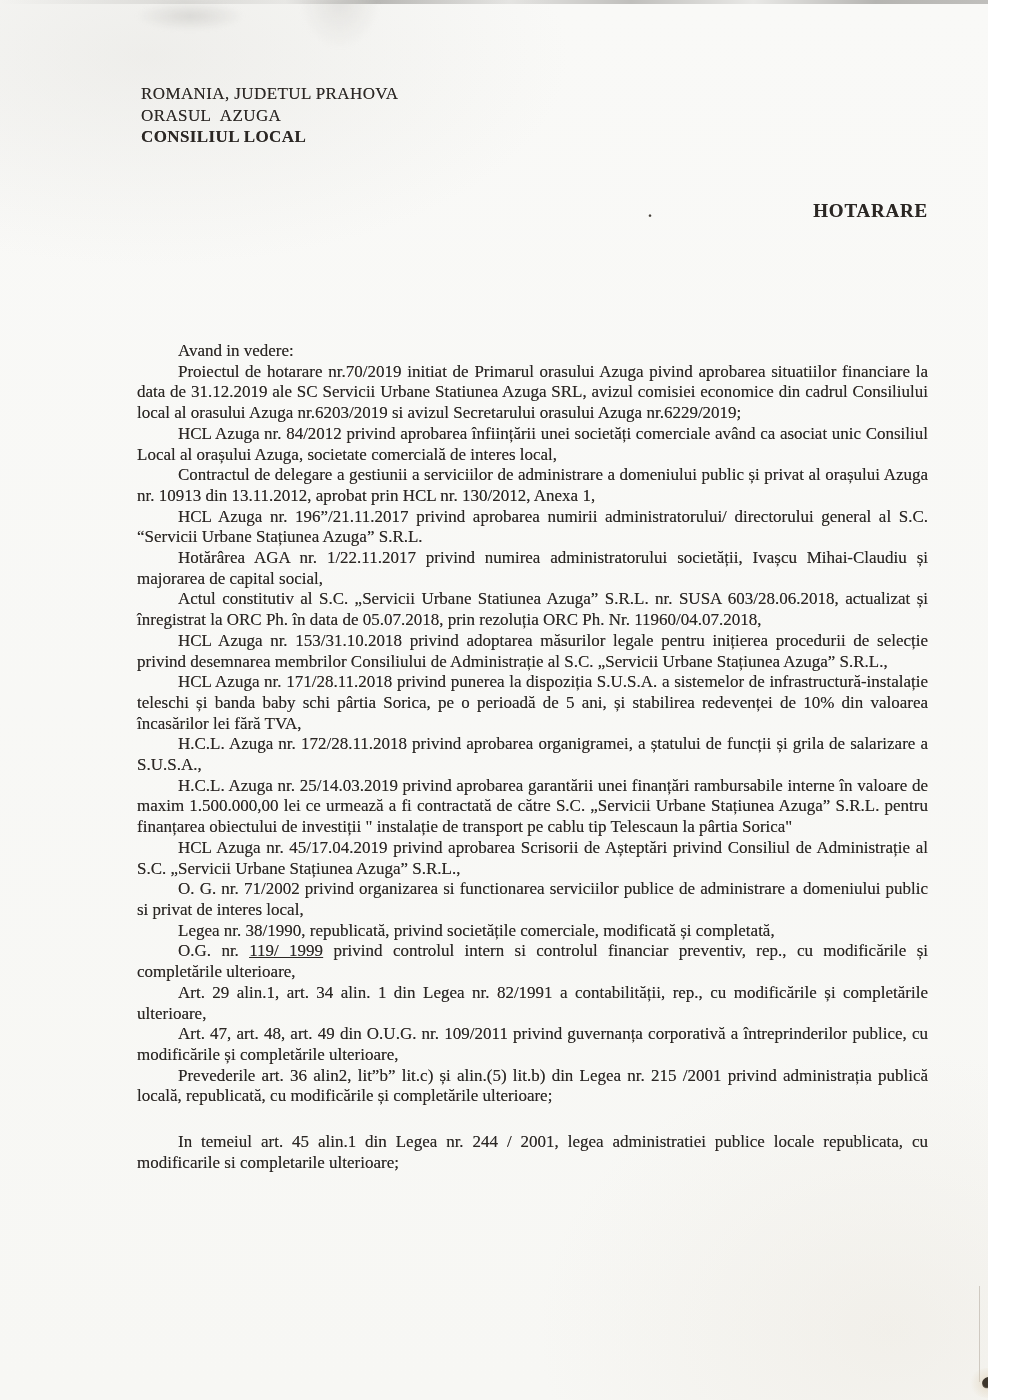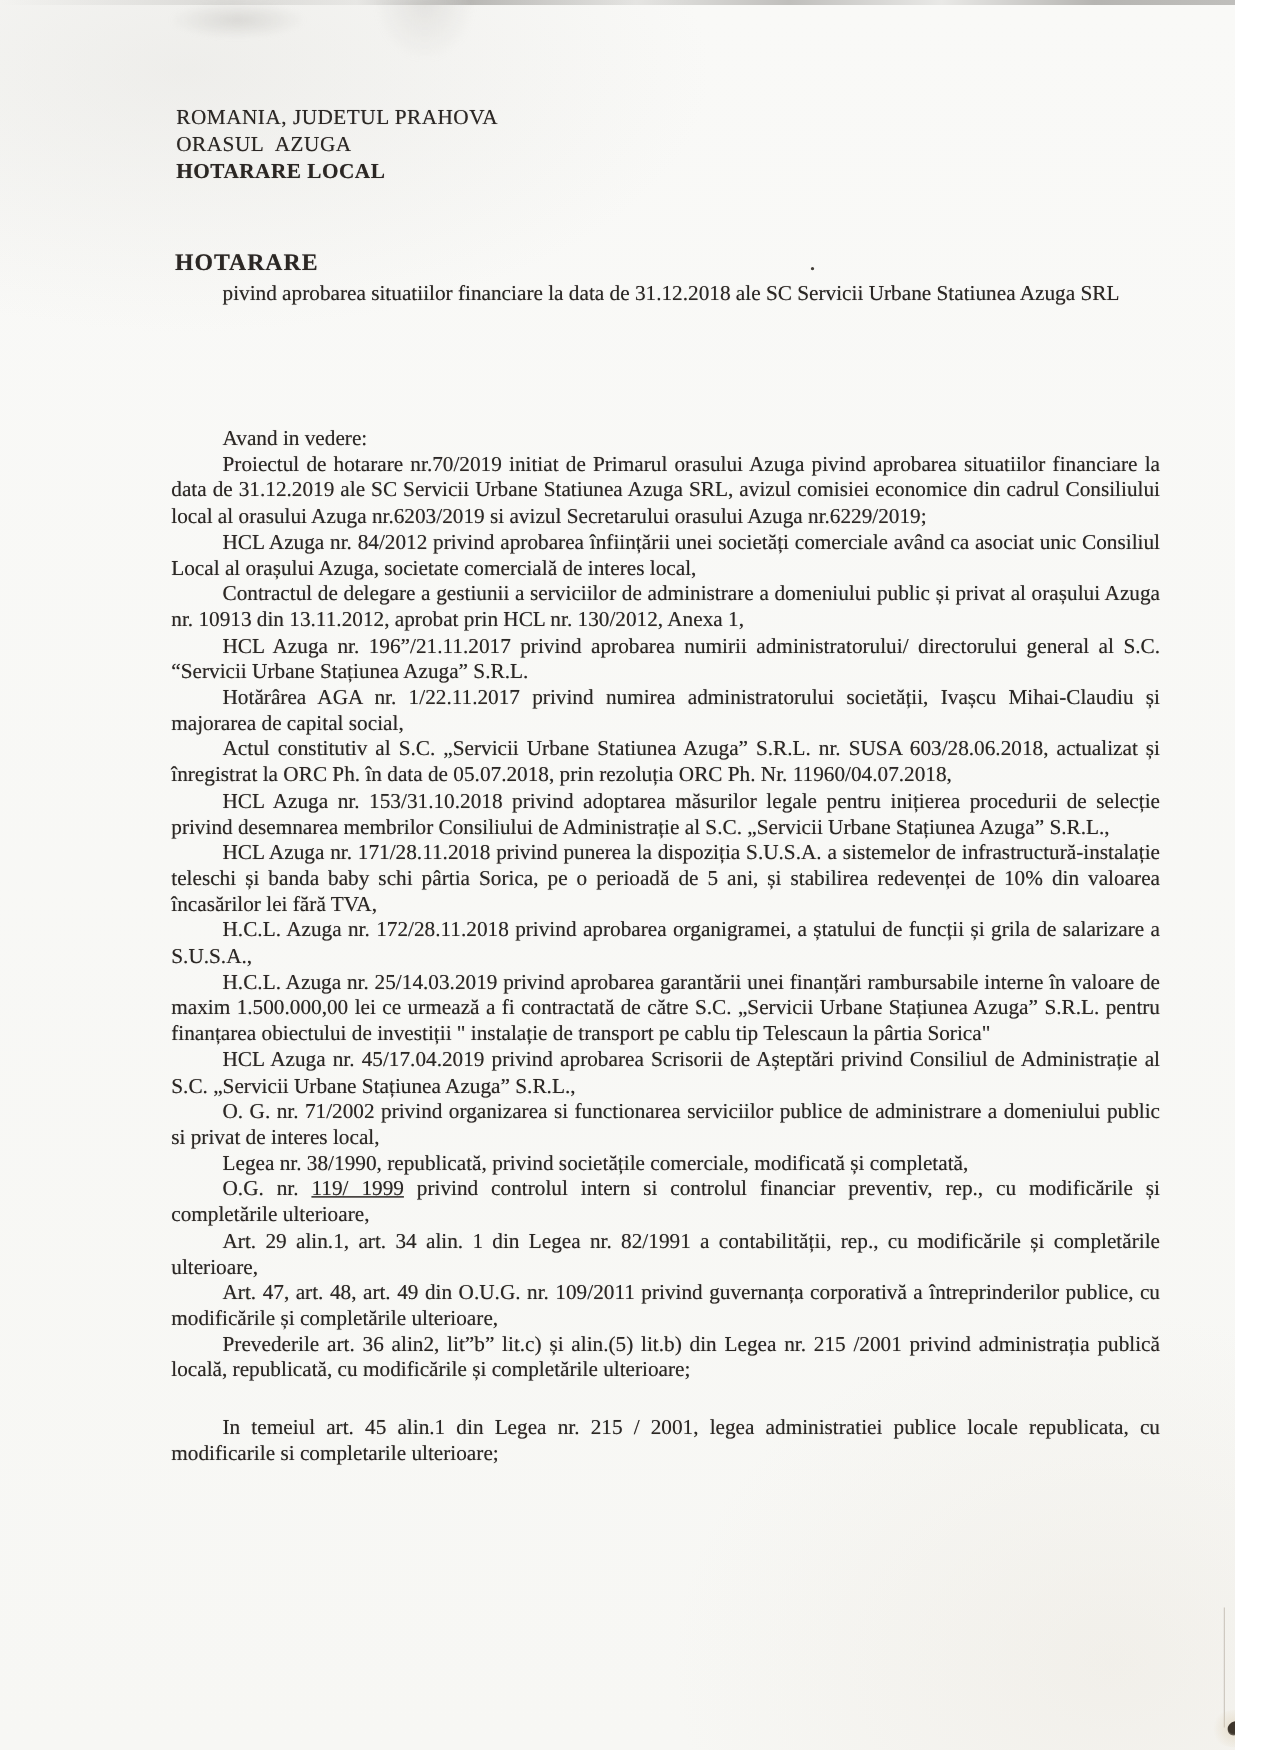--- a/index.html
+++ b/index.html
@@ -15,21 +15,21 @@
     overflow:hidden;
   }
   .txt{ text-shadow:0 0 .6px rgba(43,39,36,.55); }
   .letterhead{
     position:absolute;left:141px;top:83px;
     font-size:17px;line-height:21.5px;letter-spacing:.4px;
   }
   .lh-bold{font-weight:bold;}
   .title-row{
     position:absolute;left:140px;top:200px;width:788px;
-    text-align:left;font-size:19px;font-weight:bold;letter-spacing:.8px;
+    text-align:right;font-size:19px;font-weight:bold;letter-spacing:.8px;
   }
   .title-speck{
     position:absolute;left:648px;top:203px;
     font-size:16px;font-weight:bold;color:#45403a;
   }
   .subtitle{
     position:absolute;left:137px;top:225px;width:791px;
     font-size:17px;line-height:20.8px;
     text-align:justify;text-indent:41px;margin:0;
   }
@@ -81,43 +81,42 @@
   <div class="edge-top"></div>
   <div class="smudge-a"></div>
   <div class="smudge-b"></div>
   <div class="mark-line"></div>
   <div class="mark-halo"></div>
   <div class="mark-blob"></div>
 
   <header class="letterhead txt">
     <div>ROMANIA, JUDETUL PRAHOVA</div>
     <div>ORASUL&nbsp; AZUGA</div>
-    <div class="lh-bold">HOTARARE LOCAL</div>
+    <div class="lh-bold">CONSILIUL LOCAL</div>
   </header>
 
   <div class="title-row txt">HOTARARE</div>
   <span class="title-speck">.</span>
 
-  <p class="subtitle txt">pivind aprobarea situatiilor financiare la data de 31.12.2018 ale  SC Servicii Urbane Statiunea Azuga SRL</p>
 
   <main class="body-text txt">
       <p class="para">Avand in vedere:</p>
       <p class="para">Proiectul de hotarare nr.70/2019 initiat de Primarul orasului Azuga pivind aprobarea situatiilor financiare la data de 31.12.2019 ale  SC Servicii Urbane Statiunea Azuga SRL, avizul comisiei economice  din cadrul Consiliului local al orasului Azuga nr.6203/2019 si  avizul Secretarului orasului Azuga nr.6229/2019;</p>
       <p class="para">HCL Azuga nr. 84/2012 privind aprobarea înființării unei societăți comerciale având ca asociat unic Consiliul Local al orașului Azuga, societate comercială de interes local,</p>
       <p class="para">Contractul de delegare a gestiunii a serviciilor de administrare a domeniului public și privat al orașului Azuga nr. 10913 din 13.11.2012, aprobat prin HCL nr. 130/2012, Anexa 1,</p>
       <p class="para">HCL Azuga nr. 196”/21.11.2017 privind aprobarea numirii administratorului/ directorului general al S.C. “Servicii Urbane Stațiunea Azuga” S.R.L.</p>
       <p class="para">Hotărârea AGA nr. 1/22.11.2017 privind numirea administratorului societății, Ivașcu Mihai-Claudiu și majorarea de capital social,</p>
       <p class="para">Actul constitutiv al S.C. „Servicii Urbane Statiunea Azuga” S.R.L. nr. SUSA 603/28.06.2018, actualizat și înregistrat la ORC Ph. în data de 05.07.2018, prin rezoluția ORC Ph. Nr. 11960/04.07.2018,</p>
       <p class="para">HCL Azuga nr. 153/31.10.2018 privind adoptarea măsurilor legale pentru inițierea procedurii de selecție privind desemnarea membrilor Consiliului de Administrație al S.C. „Servicii Urbane Stațiunea Azuga” S.R.L.,</p>
       <p class="para">HCL Azuga nr. 171/28.11.2018 privind punerea la dispoziția S.U.S.A. a sistemelor de infrastructură-instalație teleschi și banda baby schi pârtia Sorica, pe o perioadă de 5 ani, și stabilirea redevenței de 10% din valoarea încasărilor lei fără TVA,</p>
       <p class="para">H.C.L. Azuga nr. 172/28.11.2018 privind aprobarea organigramei, a ștatului de funcții și grila de salarizare a S.U.S.A.,</p>
       <p class="para">H.C.L. Azuga nr. 25/14.03.2019 privind aprobarea garantării unei finanțări rambursabile interne în valoare de maxim 1.500.000,00 lei ce urmează a fi contractată de către S.C. „Servicii Urbane Stațiunea Azuga” S.R.L. pentru finanțarea obiectului de investiții " instalație de transport pe cablu tip Telescaun la pârtia Sorica"</p>
       <p class="para">HCL Azuga nr. 45/17.04.2019 privind aprobarea Scrisorii de Așteptări privind Consiliul de Administrație al S.C. „Servicii Urbane Stațiunea Azuga” S.R.L.,</p>
       <p class="para">O. G. nr. 71/2002 privind organizarea si functionarea serviciilor publice de administrare a domeniului public si privat de interes local,</p>
       <p class="para">Legea nr. 38/1990, republicată, privind societățile comerciale, modificată și completată,</p>
       <p class="para"><span>O.G. nr. </span><span class="u">119/ 1999</span><span> privind controlul intern si controlul financiar preventiv, rep., cu modificările și completările ulterioare,</span></p>
       <p class="para">Art. 29 alin.1, art. 34 alin. 1 din Legea nr. 82/1991 a contabilității, rep., cu modificările și completările ulterioare,</p>
       <p class="para">Art. 47, art. 48, art. 49 din O.U.G. nr. 109/2011 privind guvernanța corporativă a întreprinderilor publice, cu modificările și completările ulterioare,</p>
       <p class="para">Prevederile art. 36 alin2, lit”b” lit.c) și alin.(5) lit.b)  din Legea nr. 215 /2001 privind administrația publică locală, republicată, cu modificările și completările ulterioare;</p>
-      <p class="para gap-before">In temeiul art. 45 alin.1 din Legea nr. 215 / 2001, legea administratiei publice locale republicata, cu modificarile si completarile ulterioare;</p>
+      <p class="para gap-before">In temeiul art. 45 alin.1 din Legea nr. 244 / 2001, legea administratiei publice locale republicata, cu modificarile si completarile ulterioare;</p>
     </main>
 
 </div>
 
 </body></html>

